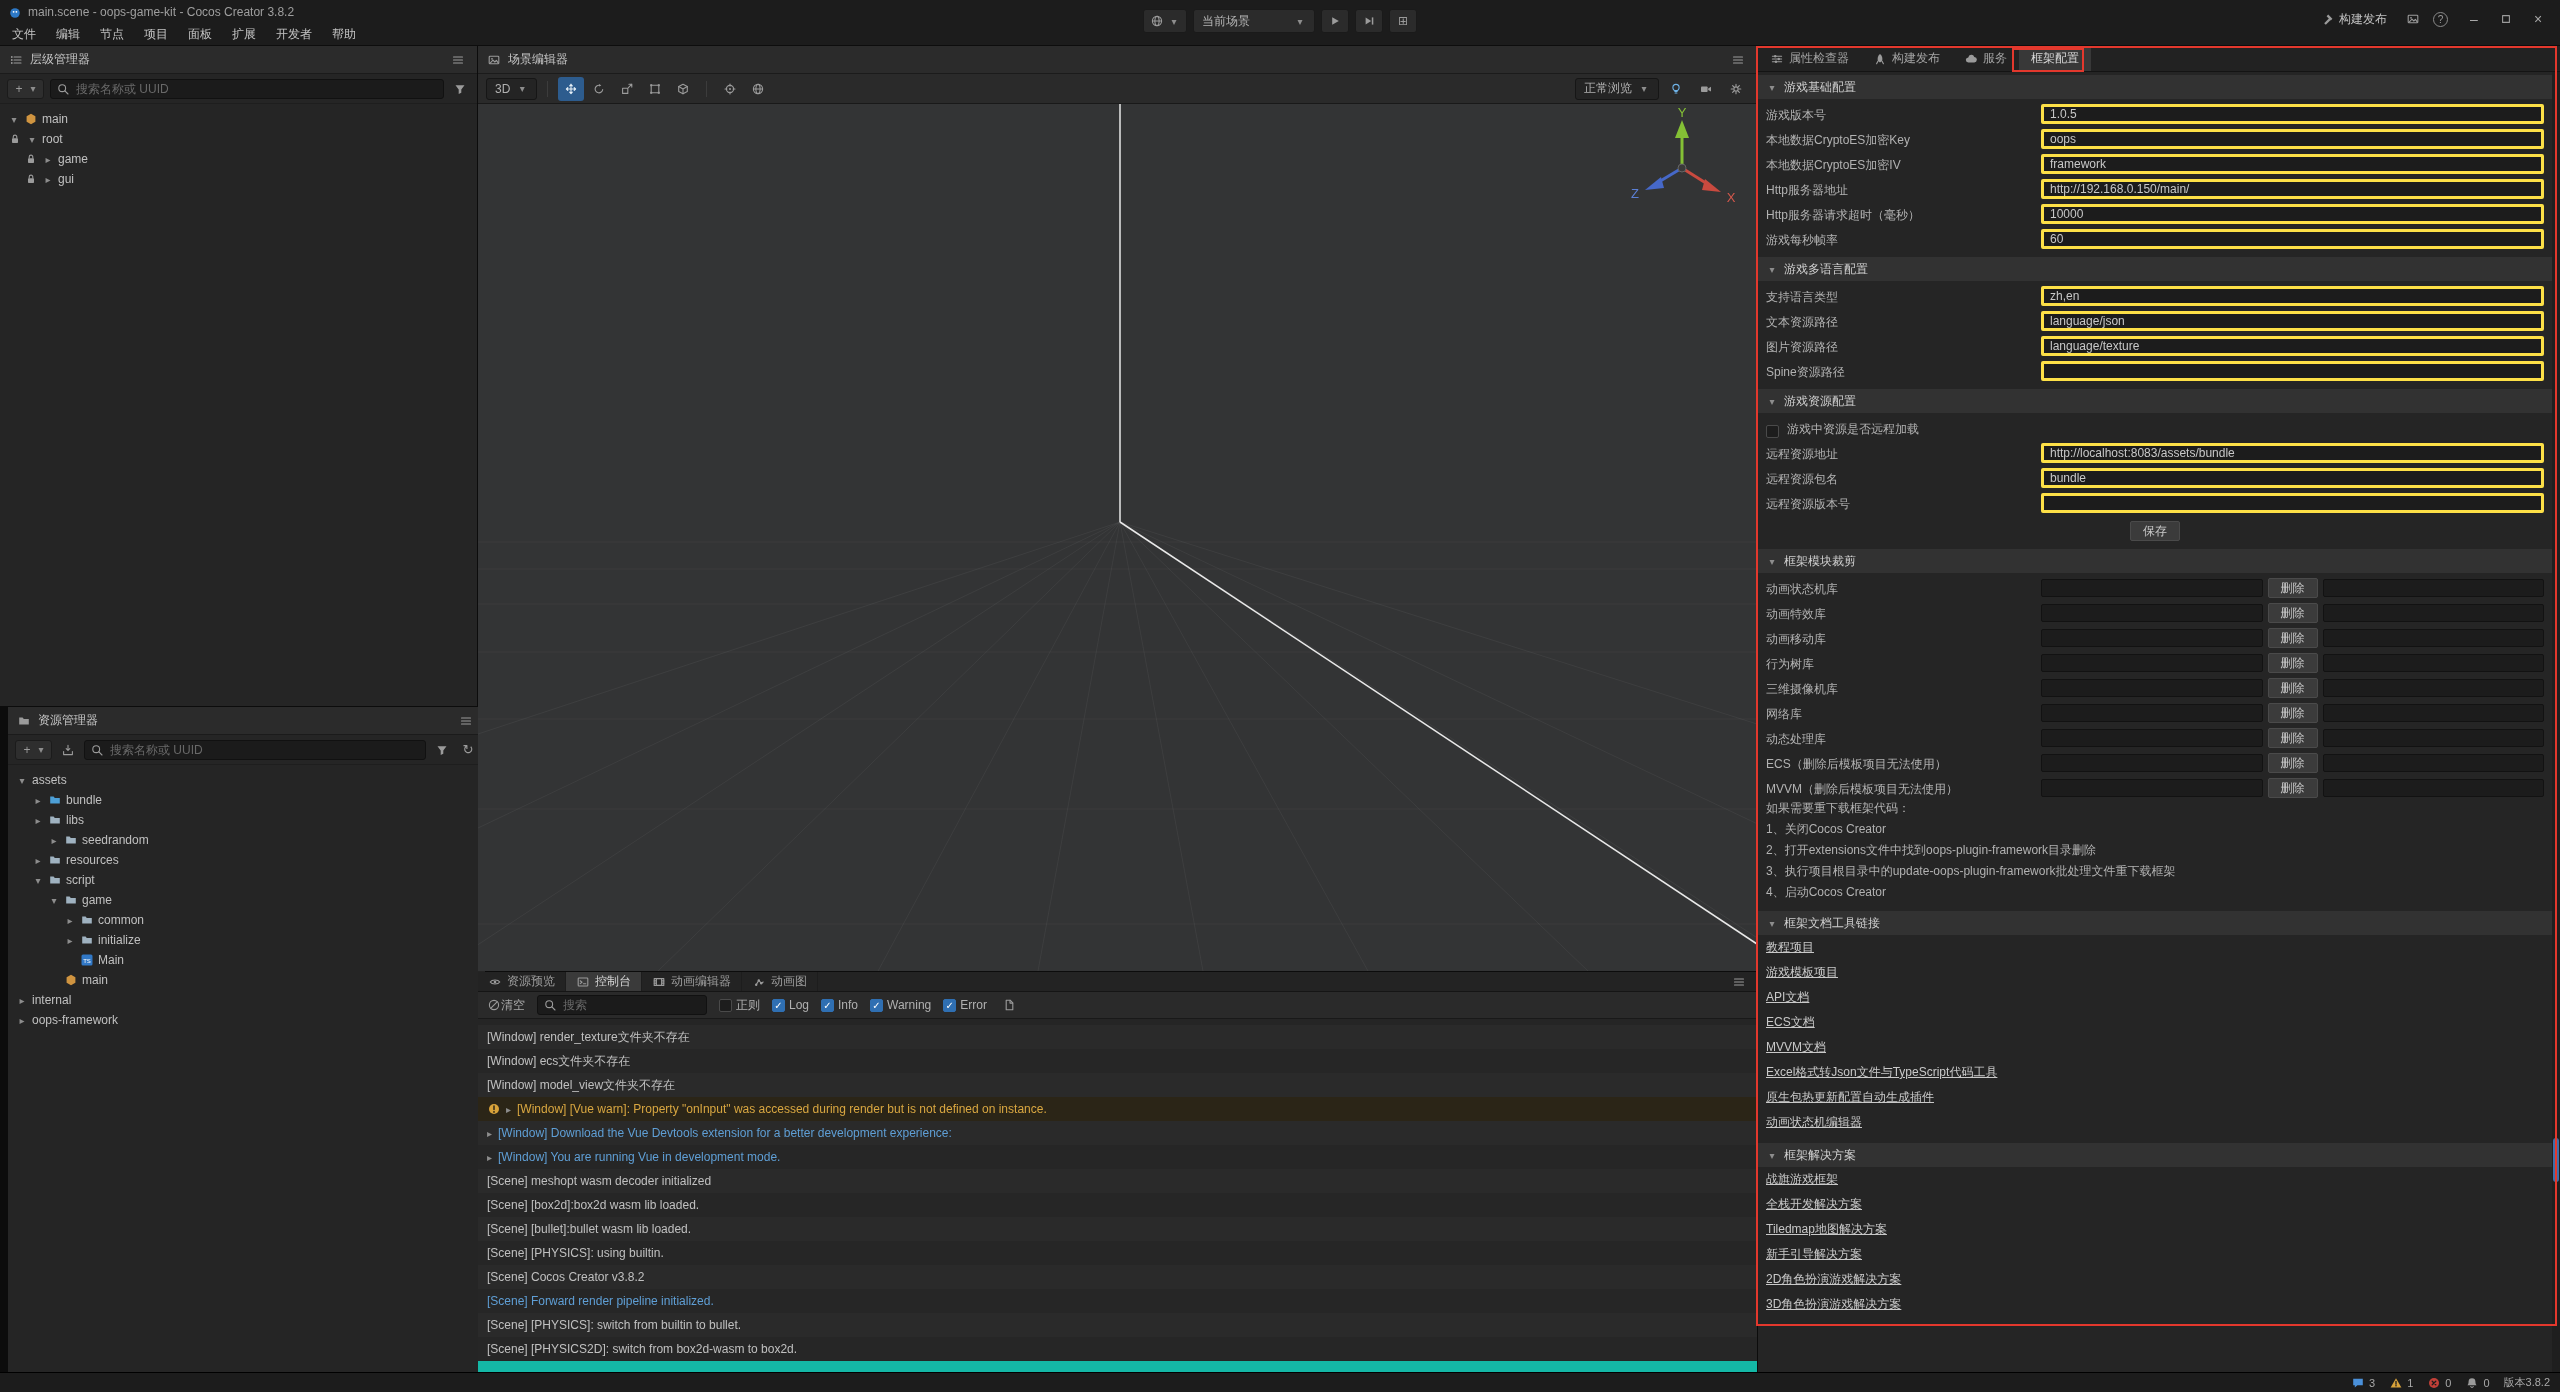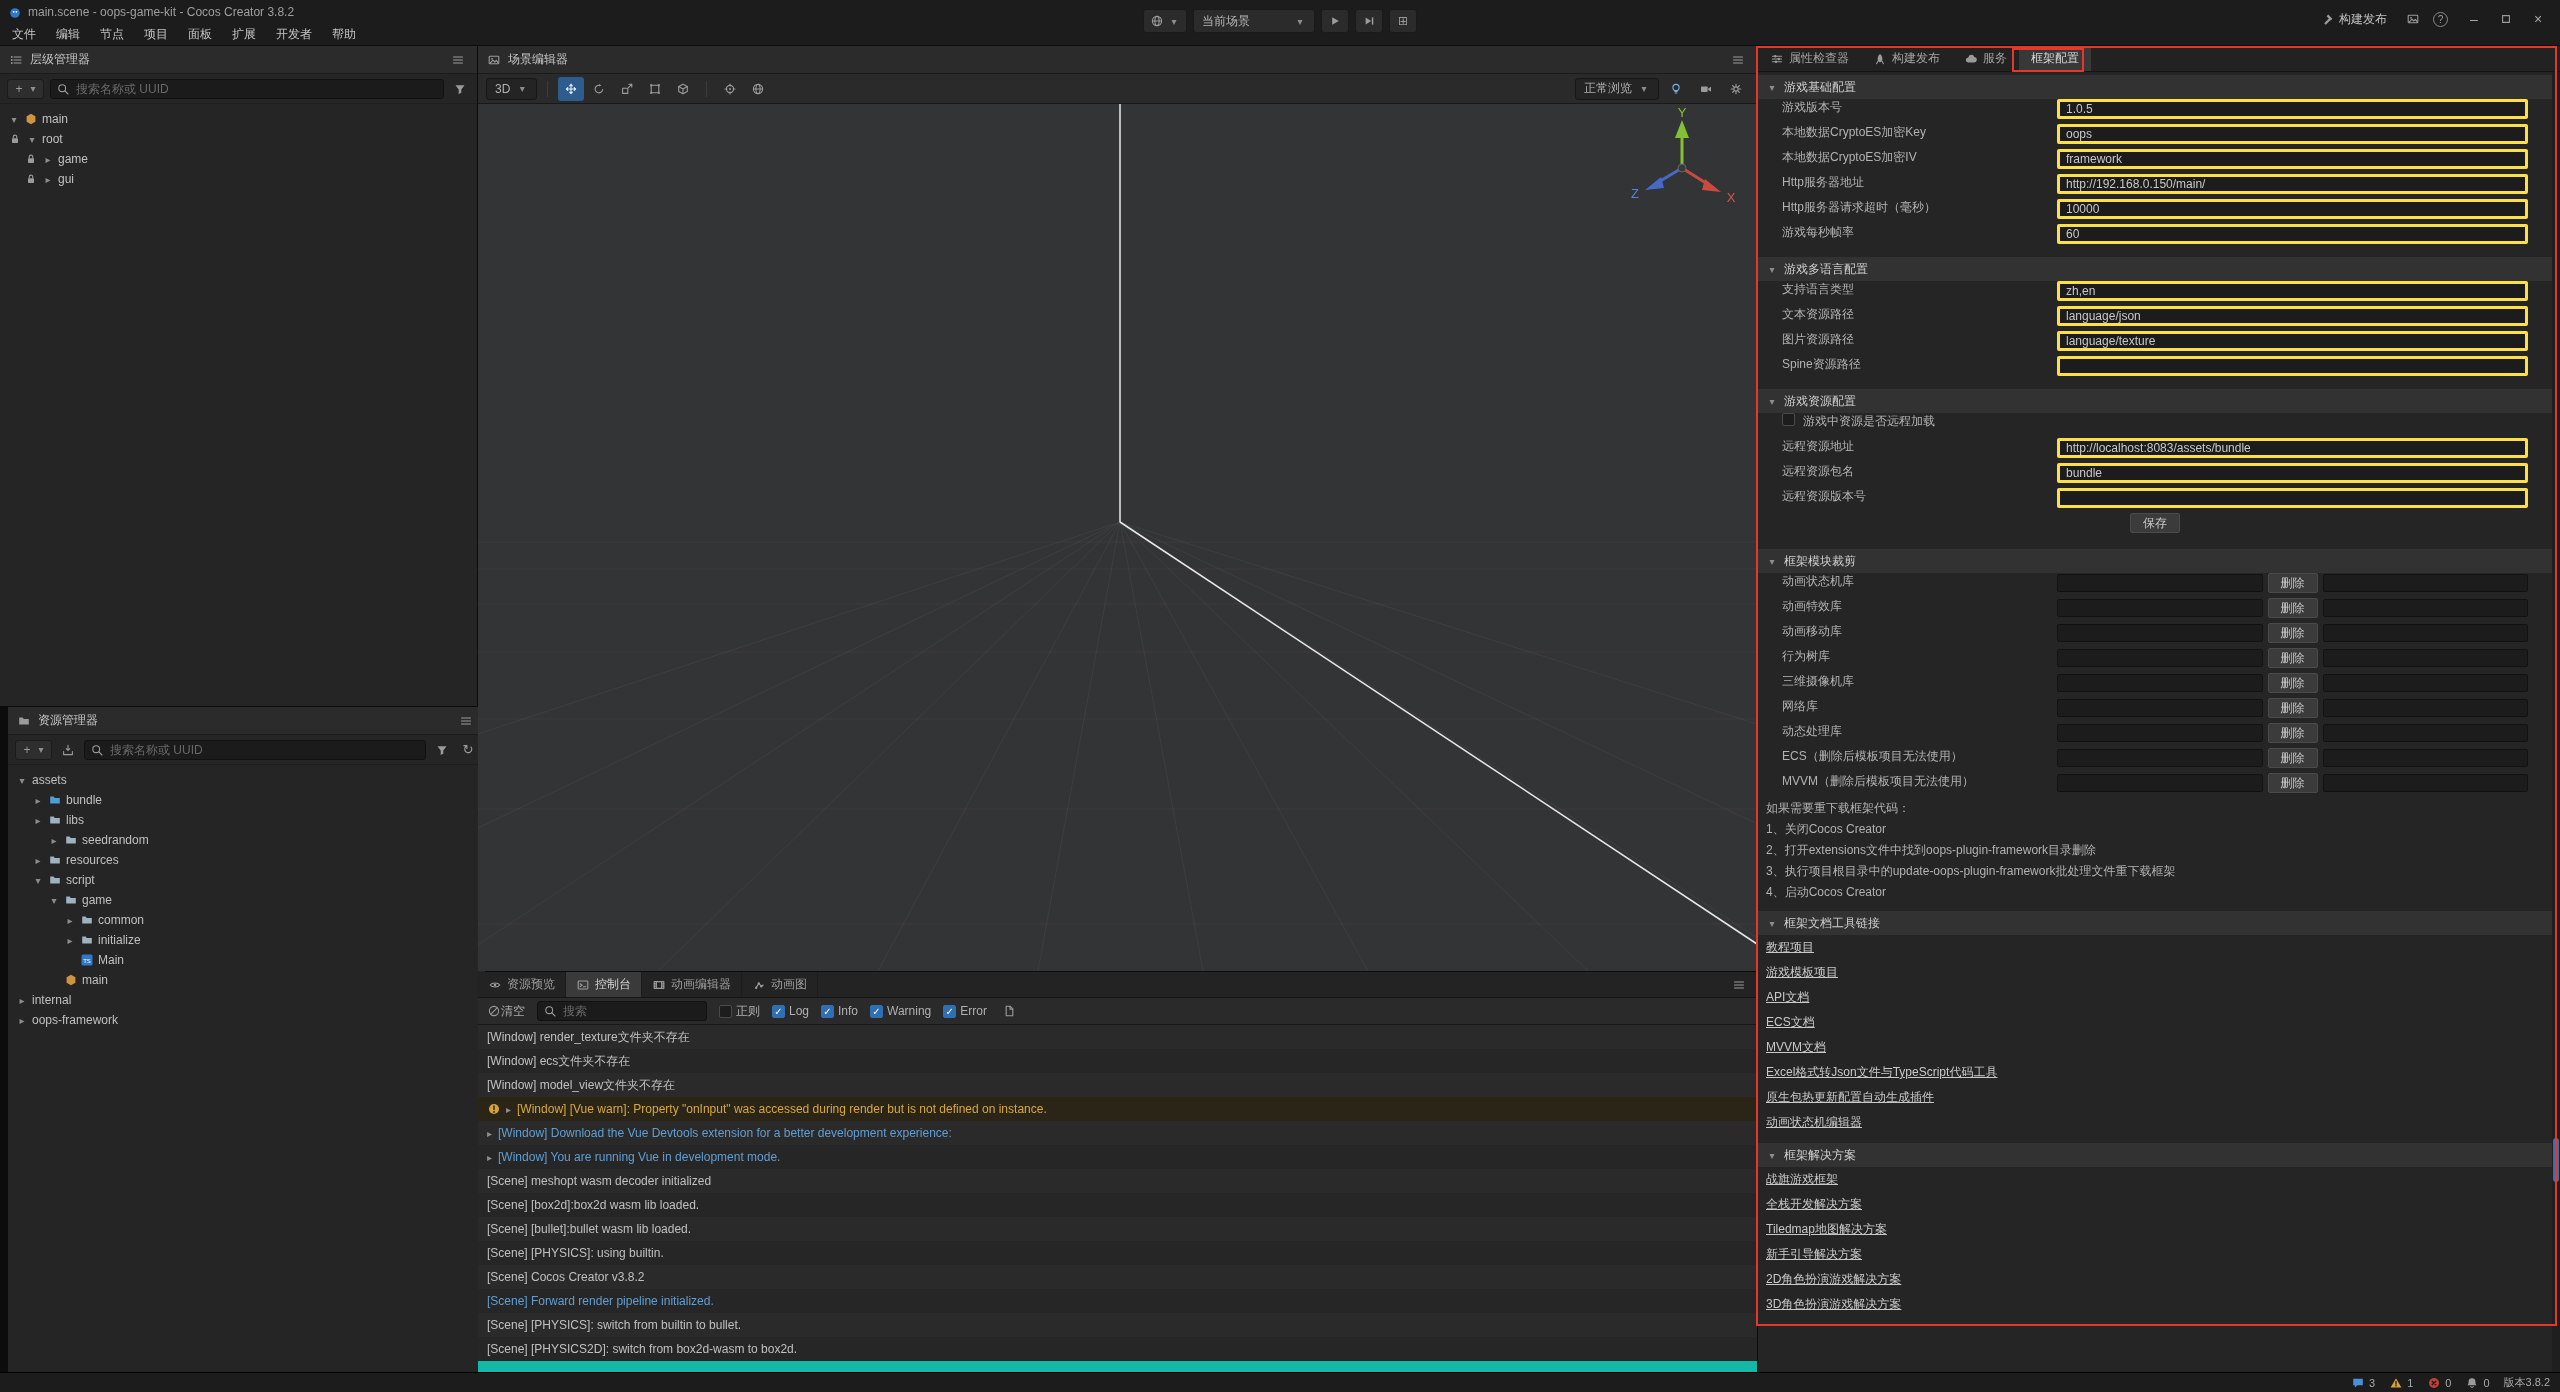--- a/index.html
+++ b/index.html
@@ -55,21 +55,21 @@
 .stool.active{background:#2d5c8e;}
 .stool.active .ico{color:#e8f1f8;}
 .stool.lit .ico{color:#6fb3e8;}
 .sselect{height:22px;background:#242424;border:1px solid #161616;border-radius:3px;display:flex;gap:6px;align-items:center;padding:0 8px;color:#b0b0b0;}
 .vsep{width:1px;height:16px;background:#3c3c3c;margin:0 6px;flex:none;}
 #viewport{position:absolute;top:58px;left:0;right:0;bottom:0;background:#333435;}
 #vp-svg{position:absolute;inset:0;width:100%;height:100%;}
 #gizmo{position:absolute;top:4px;right:10px;width:130px;height:120px;}
 
 
-#console-tabbar{height:26px;background:#232323;display:flex;align-items:stretch;border-bottom:1px solid #151515;padding-right:8px;}
+#console-tabbar{height:20px;background:#232323;display:flex;align-items:stretch;border-bottom:1px solid #151515;padding-right:8px;}
 #console-tabs{display:flex;}
 .ctab{display:flex;align-items:center;gap:5px;padding:0 10px;color:#9d9d9d;border-right:1px solid #1d1d1d;}
 .ctab.active{background:#3a3a3a;color:#d5d5d5;}
 #console-tabbar .ico.right{align-self:center;}
 #console-toolbar{height:27px;display:flex;align-items:center;gap:12px;padding:0 9px;background:#2a2a2a;border-bottom:1px solid #191919;}
 .conbtn{display:flex;align-items:center;gap:0;color:#a8a8a8;}
 .csearch{flex:none;width:170px;}
 .checkitem{display:flex;align-items:center;gap:4px;color:#b0b0b0;}
 #console-filters{display:flex;gap:12px;}
 .cb{width:13px;height:13px;border:1px solid #4a4a4a;border-radius:2px;background:#1d1d1d;display:inline-flex;align-items:center;justify-content:center;font-size:10px;color:#fff;flex:none;}
@@ -84,21 +84,21 @@
 .log-caret{color:#8d8d8d;margin-right:6px;font-size:10px;}
 .logtext{white-space:nowrap;}
 
 
 #inspector-tabs{height:26px;background:#222;display:flex;border-bottom:1px solid #141414;}
 .itab{display:flex;align-items:center;gap:5px;padding:0 12px;color:#a3a3a3;}
 .itab.active{background:#383838;color:#d8d8d8;}
 #inspector-body{position:absolute;top:26px;left:0;right:8px;bottom:0;overflow:hidden;}
 .isec-header{height:24px;background:#323232;display:flex;align-items:center;gap:6px;padding:0 8px;color:#cfcfcf;margin-top:8px;}
 .isec-header:first-child{margin-top:3px;}
-.prow{height:25px;display:flex;align-items:flex-start;padding:0 24px;}
+.prow{height:25px;display:flex;align-items:flex-end;padding:0 8px;}
 .prow.center{justify-content:center;height:28px;}
 .plabel{width:275px;flex:none;color:#b2b2b2;white-space:nowrap;overflow:hidden;}
 .clabel{color:#b2b2b2;margin-left:8px;}
 .pvalue{flex:1;display:flex;align-items:center;gap:5px;}
 .pvalue input{flex:1;height:20px;background:#1c1c1c;border:3px solid #fde047;border-radius:2px;color:#c8c8c8;font-size:12px;padding:0 6px;outline:none;min-width:0;}
 .slot{flex:1;height:18px;background:#1c1c1c;border:1px solid #121212;border-radius:2px;}
 .btn{height:20px;background:#3b3b3b;border:1px solid #4a4a4a;border-radius:2px;color:#cacaca;font-size:12px;padding:0 12px;display:inline-flex;align-items:center;cursor:default;}
 .noterow{height:21px;line-height:21px;padding:0 8px;color:#b2b2b2;white-space:nowrap;}
 .linkrow{height:25px;display:flex;align-items:center;padding:0 8px;}
 .linkrow a{color:#c9c9c9;text-decoration:underline;}

